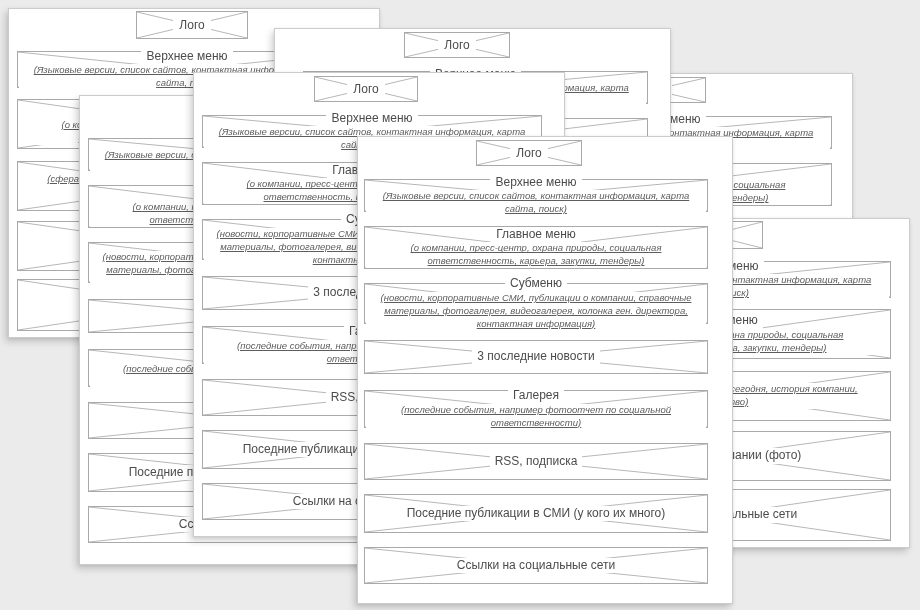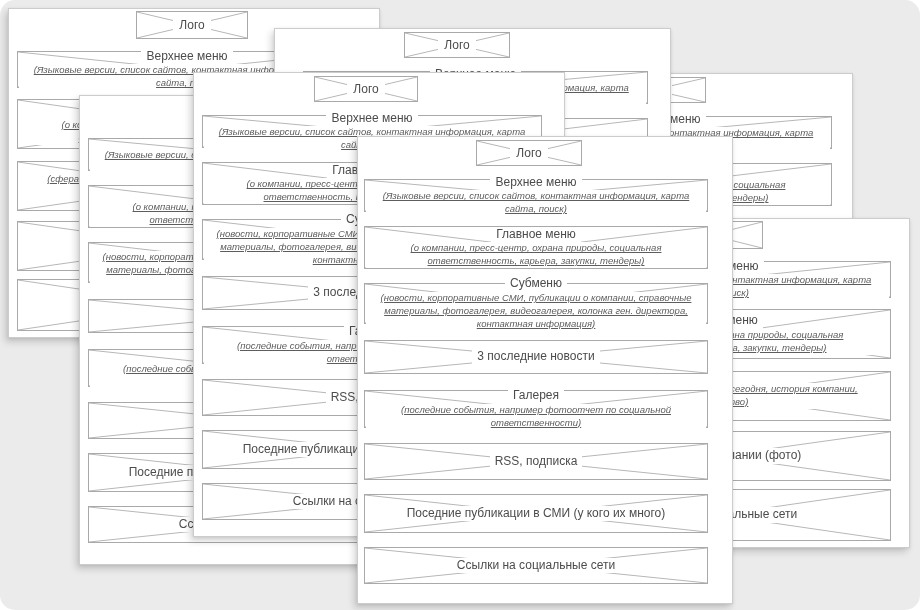--- a/index.html
+++ b/index.html
@@ -2,21 +2,20 @@
 <html><head>
 <meta charset="utf-8">
 <style>
   html,body{margin:0;padding:0;}
   body{font-family:"Liberation Sans","DejaVu Sans",sans-serif;}
   #board{
     position:relative;
     width:920px;height:610px;
     background:#ebebec;
     overflow:hidden;
-    border-radius:15px;
   }
   .page{
     position:absolute;
     background:#ffffff;
     border:1px solid #cccccc;
     box-shadow:-3px 4px 7px rgba(0,0,0,0.16), 0 1px 3px rgba(0,0,0,0.08);
     box-sizing:border-box;
   }
   .ph{
     position:absolute;

